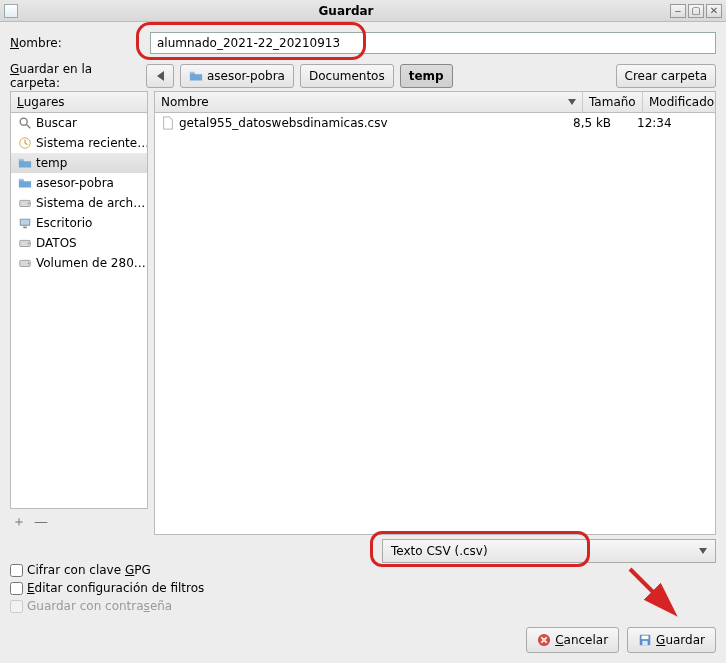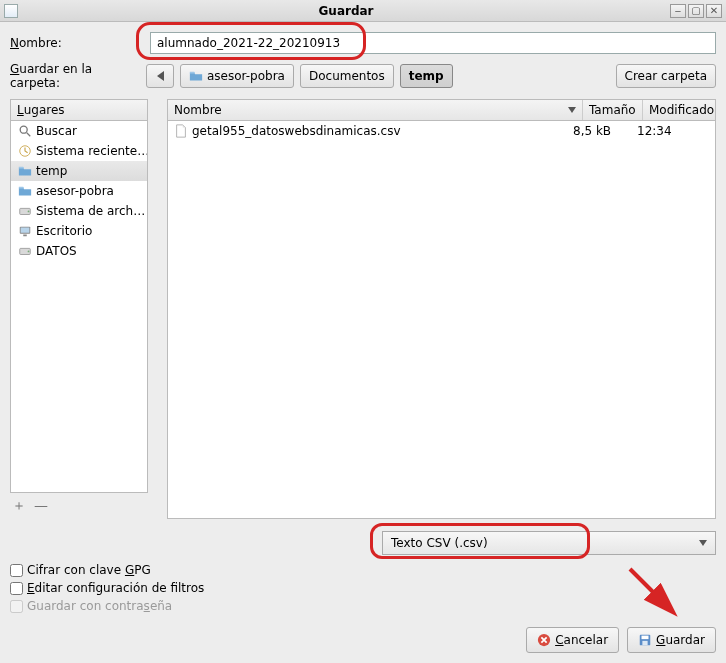--- a/index.html
+++ b/index.html
@@ -3,46 +3,46 @@
 <meta charset="utf-8">
 <style>
 * { box-sizing: border-box; margin: 0; padding: 0; font-family: "DejaVu Sans", "Liberation Sans", sans-serif; font-size: 12px; }
 body { background: #ededed; width: 726px; height: 663px; overflow: hidden; }
 .window { width: 726px; height: 663px; display: flex; flex-direction: column; }
 .titlebar { height: 22px; background: linear-gradient(#e8e8e8,#d8d8d8); border-bottom: 1px solid #bbb; display: flex; align-items: center; padding: 0 4px; }
 .titlebar .win-icon { width: 14px; height: 14px; background: linear-gradient(#fff,#e3edf7); border: 1px solid #9aa; margin-right: 4px; }
 .titlebar .title { flex: 1; text-align: center; font-weight: bold; }
 .titlebar .win-btns { display: flex; gap: 2px; }
 .titlebar .wb { width: 16px; height: 14px; background: linear-gradient(#f5f5f5,#ddd); border: 1px solid #999; display: flex; align-items: center; justify-content: center; font-size: 10px; color: #555; cursor: pointer; }
-.content { flex: 1; padding: 10px 10px 8px 10px; display: flex; flex-direction: column; gap: 8px; }
+.content { flex: 1; padding: 10px 10px 8px 10px; display: flex; flex-direction: column; gap: 0; }
 
 .row { display: flex; align-items: center; gap: 10px; }
 .label { width: 130px; }
 .filename-box { flex: 1; position: relative; }
 .filename-ring { position: absolute; left: -14px; top: -10px; width: 230px; height: 38px; border: 3px solid #d62424; border-radius: 14px; pointer-events: none; }
 .filename-input { width: 100%; height: 22px; border: 1px solid #9aa; background: #fff; padding: 2px 6px; outline: none; }
 
-.path-row { display: flex; align-items: center; gap: 6px; }
+.path-row { display: flex; align-items: center; gap: 6px; margin-top: 8px; }
 .btn { background: linear-gradient(#f7f7f7,#e3e3e3); border: 1px solid #aaa; border-radius: 3px; height: 24px; padding: 0 8px; display: inline-flex; align-items: center; gap: 4px; cursor: pointer; }
 .btn.toggle-active { background: linear-gradient(#dcdcdc,#cfcfcf); border-color: #888; }
 .path-back { width: 28px; justify-content: center; }
 .spacer { flex: 1; }
 
 .browser { flex: 1; display: flex; gap: 0; border-top: 1px solid transparent; }
 .places { width: 138px; display: flex; flex-direction: column; }
 .places-header { height: 22px; background: linear-gradient(#f4f4f4,#e6e6e6); border: 1px solid #bbb; padding: 2px 6px; display: flex; align-items: center; }
 .places-list { flex: 1; background: #fff; border: 1px solid #bbb; border-top: none; overflow: hidden; }
 .place-item { display: flex; align-items: center; gap: 4px; padding: 3px 7px; cursor: pointer; white-space: nowrap; overflow: hidden; text-overflow: ellipsis; }
 .place-item.selected { background: linear-gradient(#e9e9e9,#dcdcdc); }
 .ico { width: 14px; height: 14px; display: inline-flex; align-items: center; justify-content: center; flex: none; }
 .ico svg { width: 14px; height: 14px; }
 .places-tools { display: flex; gap: 8px; padding: 4px 2px; color: #777; }
 .pt { cursor: pointer; font-size: 14px; }
 
-.filepane { flex: 1; display: flex; flex-direction: column; margin-left: 19px; border-radius: 20px; }
+.filepane { flex: 1; display: flex; flex-direction: column; margin-left: 6px; border-radius: 20px; }
 .file-header { display: flex; height: 22px; background: linear-gradient(#f4f4f4,#e6e6e6); border: 1px solid #bbb; }
 .fh-cell { padding: 2px 6px; border-right: 1px solid #ccc; display: flex; align-items: center; }
 .fh-name { flex: 1; justify-content: space-between; }
 .fh-size { width: 60px; }
 .fh-mod { width: 72px; border-right: none; }
 .file-list { flex: 1; background: #fff; border: 1px solid #bbb; border-top: none; }
 .file-row { display: flex; padding: 3px 6px; align-items: center; gap: 4px; cursor: pointer; }
 .fr-name { flex: 1; display: flex; align-items: center; gap: 4px; }
 .fr-size { width: 60px; }
 .fr-mod { width: 72px; }
@@ -173,20 +173,29 @@
               <span>Escritorio</span>
             </div>
             <div class="place-item">
               <span class="ico">
                 <svg viewBox="0 0 16 16">
                   <rect x="2" y="5" width="12" height="7" rx="1" fill="#d9d9d9" stroke="#999"></rect>
                   <circle cx="12" cy="8.5" r="1" fill="#7a7"></circle>
                 </svg>
               </span>
               <span>DATOS</span>
+            </div>
+            <div class="place-item">
+              <span class="ico">
+                <svg viewBox="0 0 16 16">
+                  <rect x="2" y="5" width="12" height="7" rx="1" fill="#d9d9d9" stroke="#999"></rect>
+                  <circle cx="12" cy="8.5" r="1" fill="#7a7"></circle>
+                </svg>
+              </span>
+              <span>Volumen de 280…</span>
             </div>
           </div>
         <div class="places-tools">
           <span class="pt">＋</span>
           <span class="pt">—</span>
         </div>
       </div>
 
       <div class="filepane">
         <div class="file-header">

